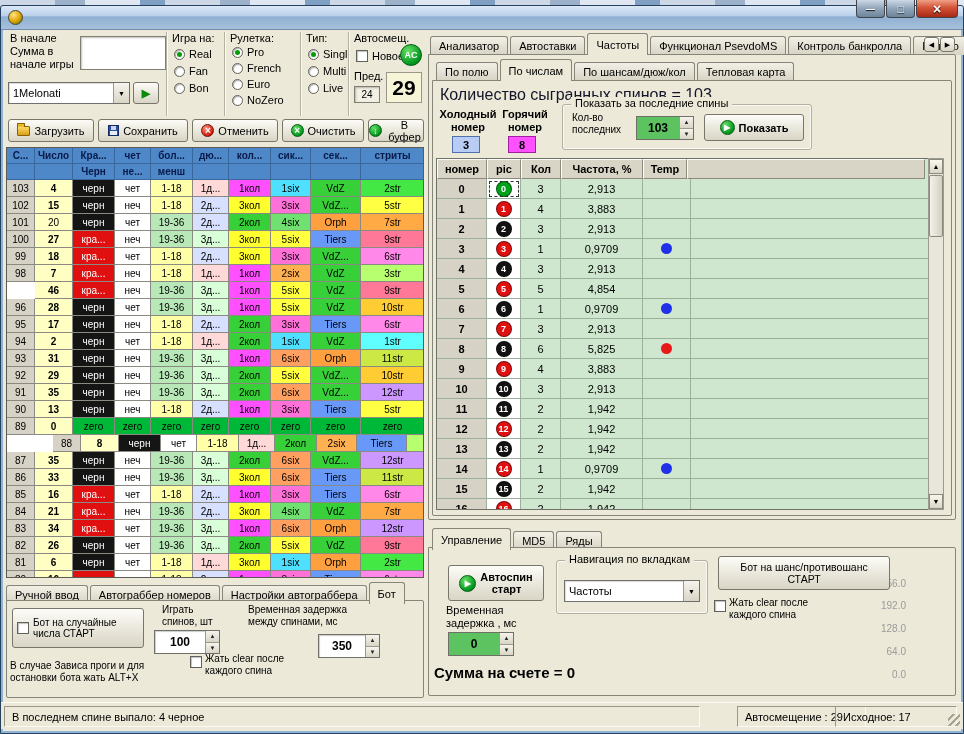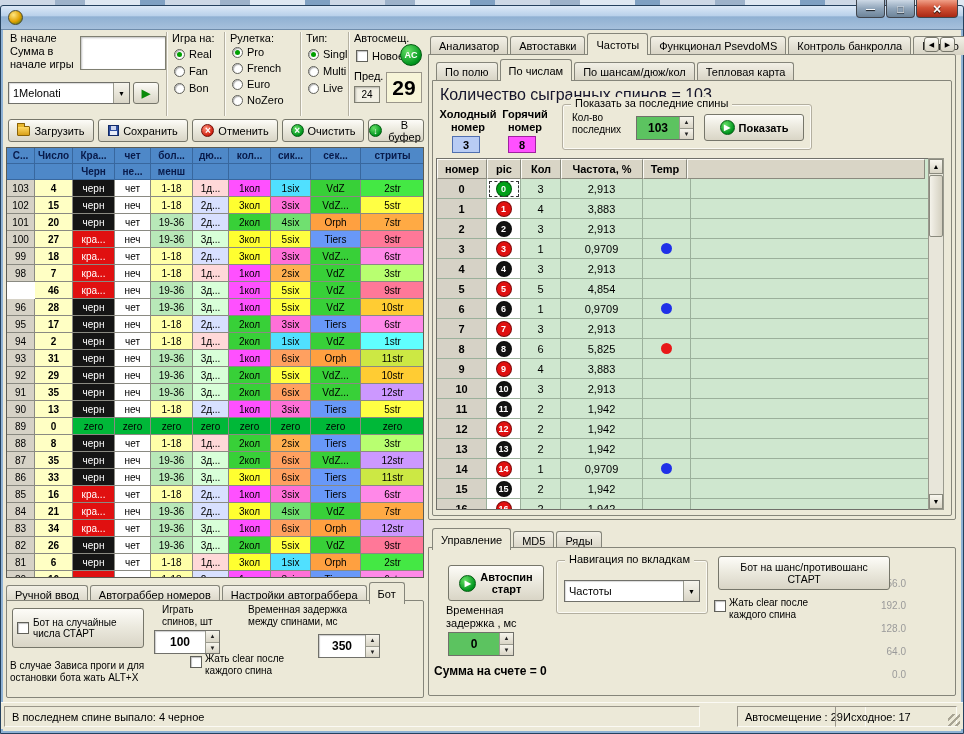--- a/index.html
+++ b/index.html
@@ -64,21 +64,21 @@
 .dotT{width:11px;height:11px;border-radius:50%}
 .scroll{position:absolute;width:16px;background:#e8e6da;border:1px solid #9a9a8e;display:flex;flex-direction:column;align-items:center}
 .sbtn{width:14px;height:15px;background:linear-gradient(#f8f6ee,#d9d5c6);border:1px solid #8a8a7e;display:flex;align-items:center;justify-content:center;font-size:7px;flex:0 0 auto}
 .sthumb{width:14px;height:62px;background:linear-gradient(90deg,#f4f2ea,#d4d0c0);border:1px solid #8a8a7e;border-radius:2px;margin-top:1px}
 .sb-up::after{content:"▲"}
 .sb-dn::after{content:"▼"}
 .statusbar{position:absolute;left:1px;top:702px;width:962px;height:27px;background:#ece9d8;border-top:1px solid #fbfaf4}
 .spanel{position:absolute;top:3px;height:21px;border:1px solid;border-color:#9a968a #fbfaf4 #fbfaf4 #9a968a;display:flex;align-items:center;padding-left:7px;overflow:hidden;white-space:nowrap}
 .scale-num{position:absolute;width:40px;text-align:right;font-size:10px;color:#9a9a9a}
 .bigtitle{position:absolute;font-size:16px;color:#14142a;white-space:nowrap}
-.sumtext{position:absolute;font-size:12px;font-weight:bold;white-space:nowrap}
+.sumtext{position:absolute;font-size:15px;font-weight:bold;white-space:nowrap}
 .grip{position:absolute;right:3px;bottom:3px;width:12px;height:12px;background:repeating-linear-gradient(135deg,transparent 0 3px,#a8a494 3px 5px)}
 .arrbtn{font-size:7px}
 .arr-l::after{content:"◀"}
 .arr-r::after{content:"▶"}
 .play::after{content:"▶";color:#0a8a0a;font-size:11px;font-weight:bold}
 .wplay::after{content:"▶";color:#fff;font-size:8px}
 .wx::after{content:"×";color:#fff;font-size:10px;font-weight:bold}
 .wd::after{content:"↓";color:#fff;font-size:9px;font-weight:bold}
 </style>
 </head>
@@ -221,21 +221,21 @@
         <div class="hcell" style="width: 36px; height: 17px; background: rgb(255, 255, 255);">неч</div>
         <div class="hcell" style="width: 42px; height: 17px; background: rgb(255, 255, 168);">1-18</div>
         <div class="hcell" style="width: 36px; height: 17px; background: rgb(216, 224, 255);">2д...</div>
         <div class="hcell" style="width: 42px; height: 17px; background: rgb(255, 255, 48);">3кол</div>
         <div class="hcell" style="width: 40px; height: 17px; background: rgb(255, 112, 216);">3six</div>
         <div class="hcell" style="width: 50px; height: 17px; background: rgb(56, 208, 56);">VdZ...</div>
         <div class="hcell" style="width: 64px; height: 17px; background: rgb(255, 255, 68);">5str</div>
       </div>
       <div class="hrow" style="height: 17px;">
         <div class="hcell" style="width: 28px; height: 17px; background: rgb(214, 210, 198);">101</div>
-        <div class="hcell" style="width: 38px; height: 17px; background: rgb(255, 255, 196); font-weight: bold;">20</div>
+        <div class="hcell" style="width: 38px; height: 17px; background: rgb(255, 255, 196); font-weight: normal;">20</div>
         <div class="hcell" style="width: 42px; height: 17px; background: rgb(21, 21, 21); color: rgb(255, 255, 255);">черн</div>
         <div class="hcell" style="width: 36px; height: 17px; background: rgb(255, 255, 255);">чет</div>
         <div class="hcell" style="width: 42px; height: 17px; background: rgb(184, 232, 184);">19-36</div>
         <div class="hcell" style="width: 36px; height: 17px; background: rgb(216, 224, 255);">2д...</div>
         <div class="hcell" style="width: 42px; height: 17px; background: rgb(56, 208, 56);">2кол</div>
         <div class="hcell" style="width: 40px; height: 17px; background: rgb(112, 224, 112);">4six</div>
         <div class="hcell" style="width: 50px; height: 17px; background: rgb(255, 160, 64);">Orph</div>
         <div class="hcell" style="width: 64px; height: 17px; background: rgb(255, 170, 68);">7str</div>
       </div>
       <div class="hrow" style="height: 17px;">
@@ -376,21 +376,21 @@
         <div class="hcell" style="width: 42px; height: 17px; background: rgb(0, 184, 56); color: rgb(0, 0, 0);">zero</div>
         <div class="hcell" style="width: 36px; height: 17px; background: rgb(0, 184, 56);">zero</div>
         <div class="hcell" style="width: 42px; height: 17px; background: rgb(0, 184, 56);">zero</div>
         <div class="hcell" style="width: 36px; height: 17px; background: rgb(0, 184, 56);">zero</div>
         <div class="hcell" style="width: 42px; height: 17px; background: rgb(0, 184, 56);">zero</div>
         <div class="hcell" style="width: 40px; height: 17px; background: rgb(0, 184, 56);">zero</div>
         <div class="hcell" style="width: 50px; height: 17px; background: rgb(0, 184, 56);">zero</div>
         <div class="hcell" style="width: 64px; height: 17px; background: rgb(0, 184, 56);">zero</div>
       </div>
       <div class="hrow" style="height: 17px;">
-        <div class="hcell" style="width: 28px; height: 17px; background: rgb(214, 210, 198);">88</div>
+        <div class="hcell" style="width: 28px; height: 17px; background: rgb(214, 210, 198); margin-left: 46px;">88</div>
         <div class="hcell" style="width: 38px; height: 17px; background: rgb(255, 255, 196); font-weight: bold;">8</div>
         <div class="hcell" style="width: 42px; height: 17px; background: rgb(21, 21, 21); color: rgb(255, 255, 255);">черн</div>
         <div class="hcell" style="width: 36px; height: 17px; background: rgb(255, 255, 255);">чет</div>
         <div class="hcell" style="width: 42px; height: 17px; background: rgb(255, 255, 168);">1-18</div>
         <div class="hcell" style="width: 36px; height: 17px; background: rgb(255, 216, 216);">1д...</div>
         <div class="hcell" style="width: 42px; height: 17px; background: rgb(56, 208, 56);">2кол</div>
         <div class="hcell" style="width: 40px; height: 17px; background: rgb(255, 176, 80);">2six</div>
         <div class="hcell" style="width: 50px; height: 17px; background: rgb(104, 152, 248);">Tiers</div>
         <div class="hcell" style="width: 64px; height: 17px; background: rgb(184, 255, 112);">3str</div>
       </div>

